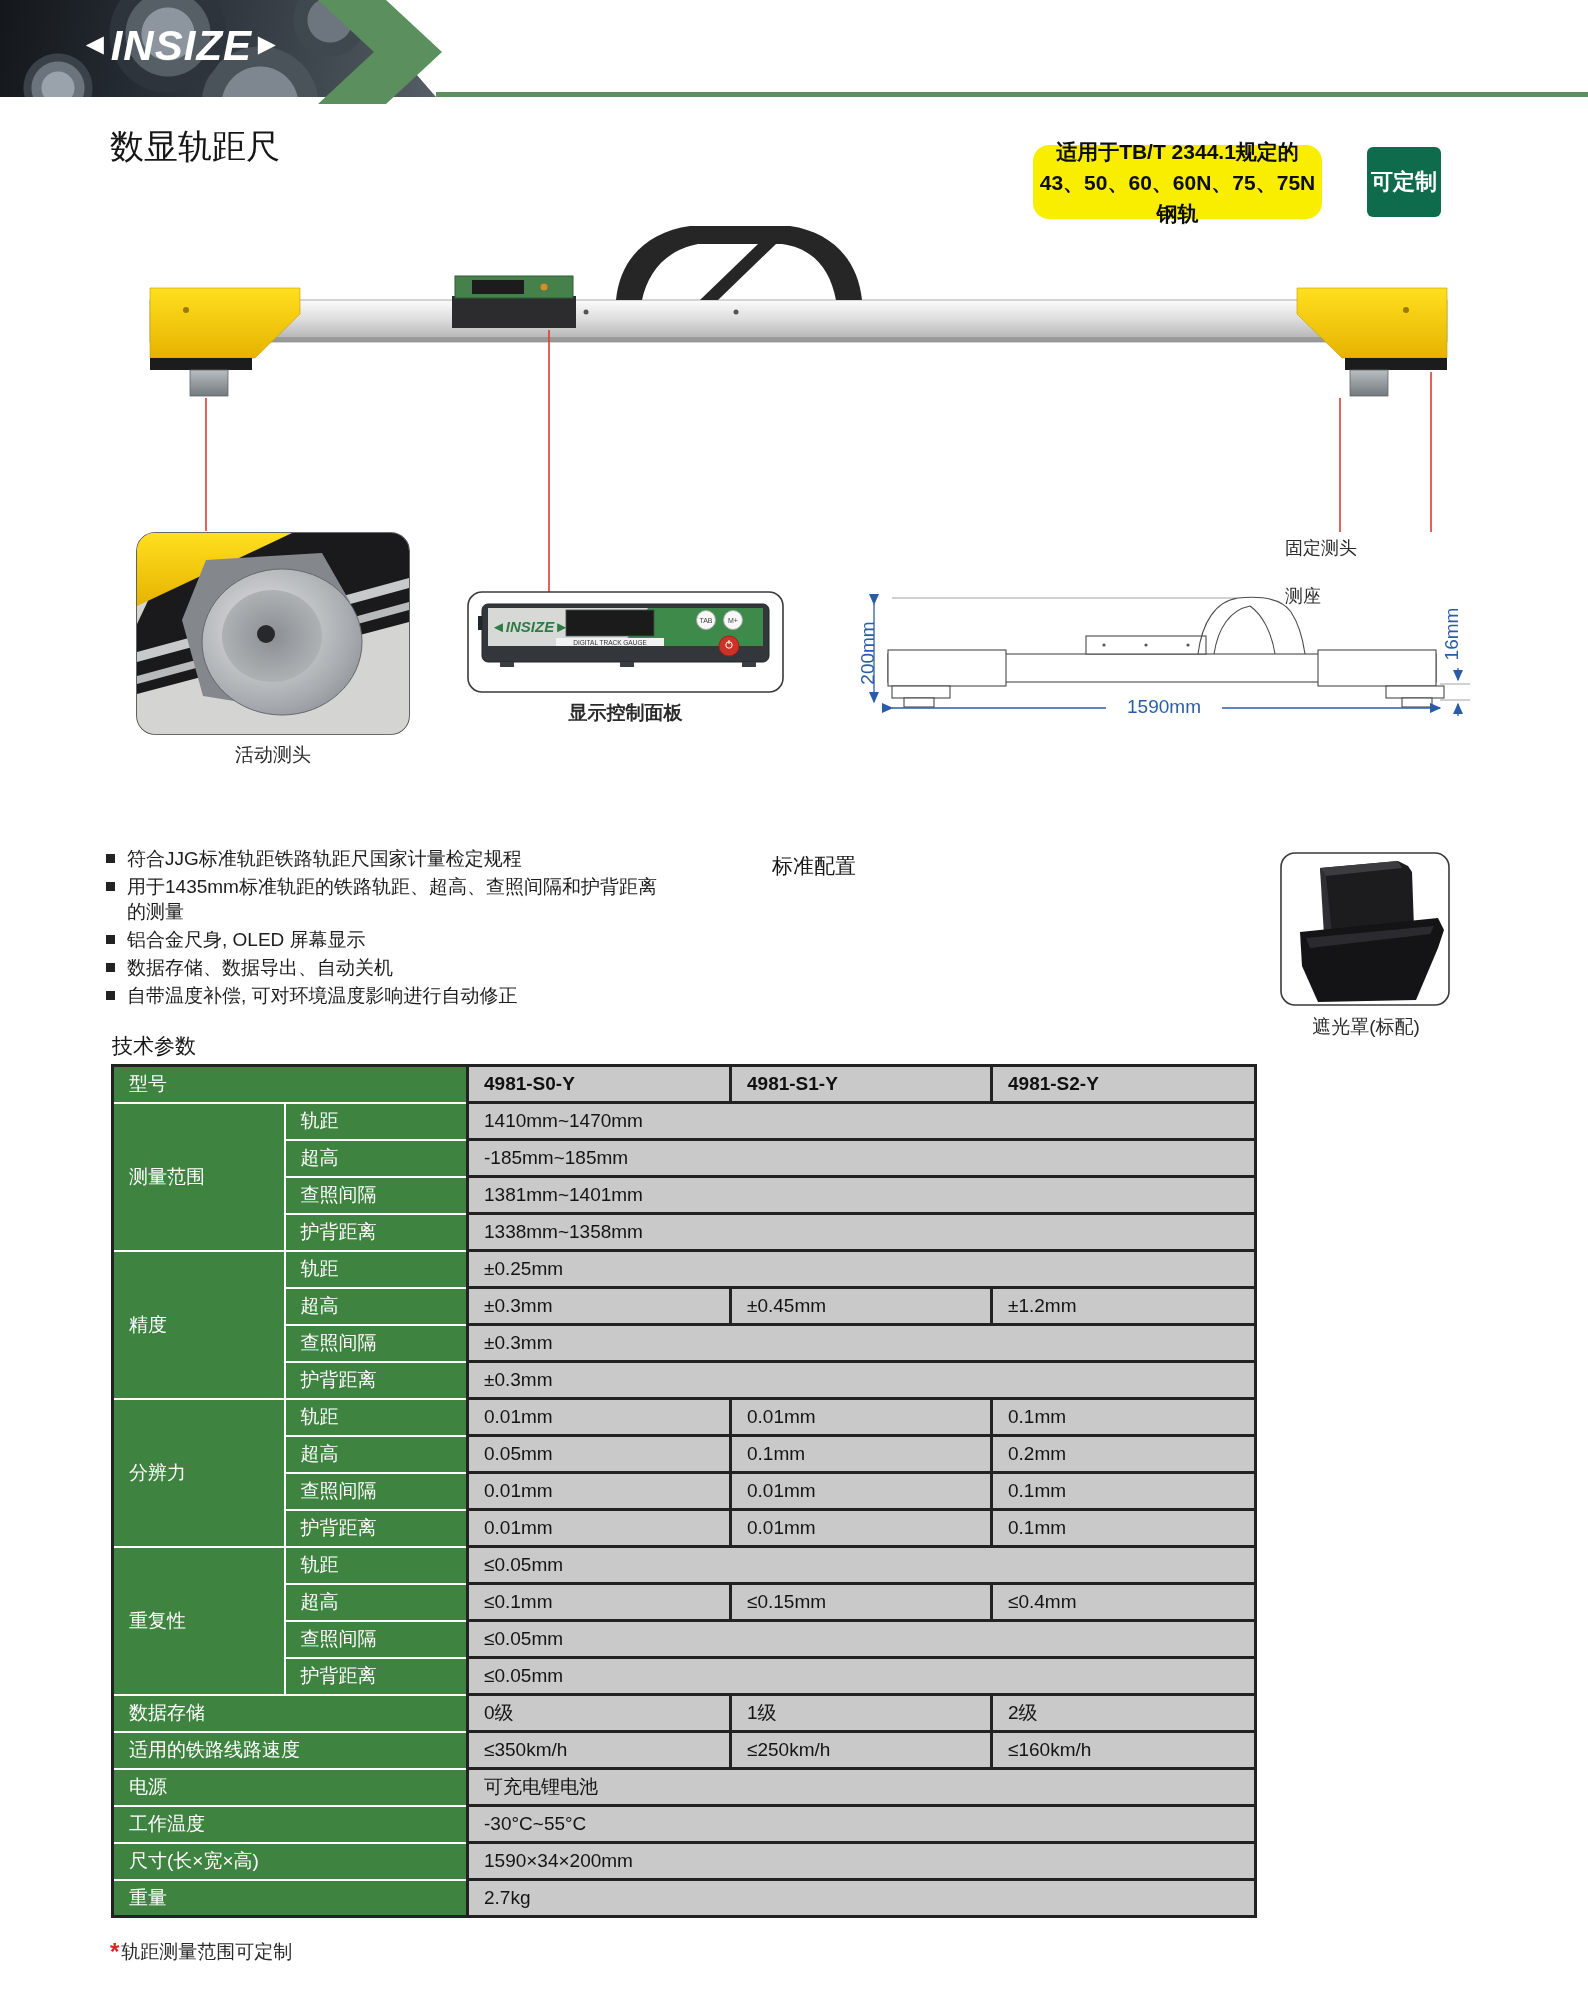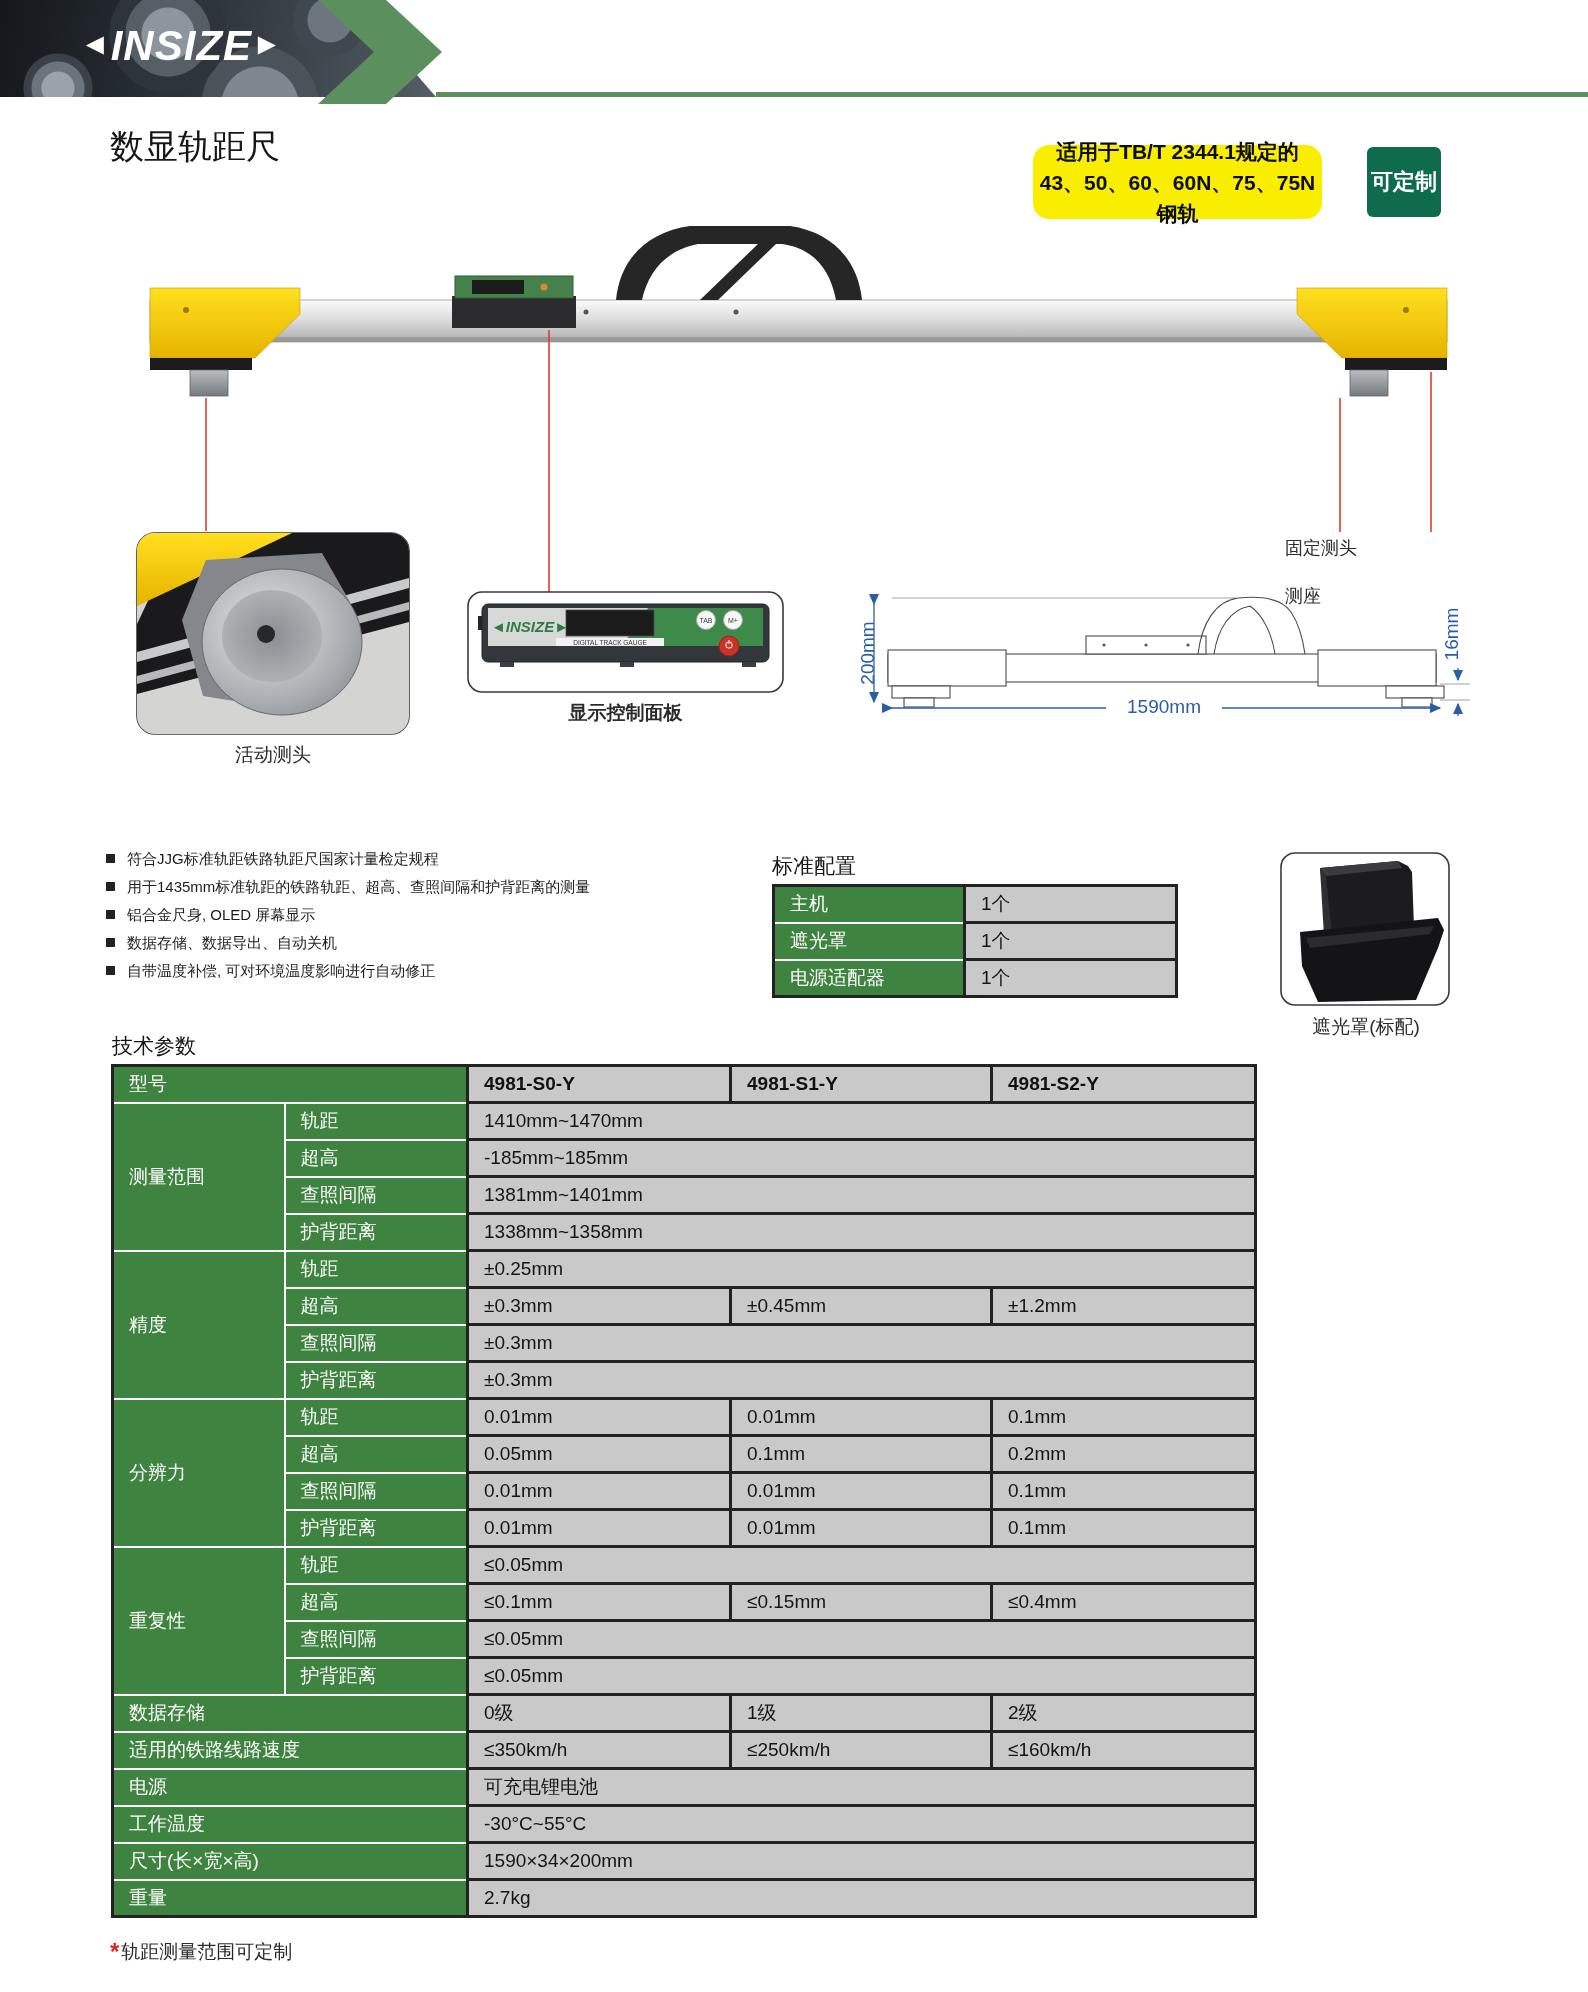--- a/index.html
+++ b/index.html
@@ -32,21 +32,21 @@
   #fig{left:0;top:0;width:1588px;height:1992px;z-index:1;pointer-events:none;}
 
   
   .caption{z-index:3;font-size:19px;color:#2b2b2b;text-align:center;}
   #lbl-movable{left:137px;top:742px;width:272px;}
   #lbl-panel{left:468px;top:700px;width:315px;font-weight:bold;}
   #lbl-right{left:1285px;top:536px;width:200px;display:flex;gap:24px;font-size:18px;color:#2b2b2b;z-index:3;flex-direction:column;}
 
   
   #features{left:106px;top:846px;width:560px;z-index:3;}
-  #features .feat{display:flex;font-size:15px;line-height:25px;color:#1d1d1d;margin-bottom:3px;}
+  #features .feat{display:flex;font-size:19px;line-height:25px;color:#1d1d1d;margin-bottom:3px;}
   #features .sq{flex:0 0 9px;width:9px;height:9px;background:#222;margin:8px 12px 0 0;}
 
   
   .sec-title{font-size:21px;color:#161616;z-index:3;font-weight:500;}
   #cfg-title{left:772px;top:852px;}
   #spec-title{left:112px;top:1032px;}
 
   
   table.gtab{border-collapse:collapse;table-layout:fixed;border:3px solid #222;z-index:3;position:absolute;}
   table.gtab td{height:37px;font-size:19px;padding:0 6px 0 15px;box-sizing:border-box;overflow:hidden;white-space:nowrap;}
@@ -258,40 +258,20 @@
         <span class="sq"></span>
         <span>数据存储、数据导出、自动关机</span>
       </div>
       <div class="feat">
         <span class="sq"></span>
         <span>自带温度补偿, 可对环境温度影响进行自动修正</span>
       </div>
     </div>
 
   <div id="cfg-title" class="abs sec-title">标准配置</div>
-  <table id="cfg-table" class="gtab">
-    <colgroup>
-        <col style="width:191px">
-        <col style="width:212px">
-      </colgroup>
-    <tbody>
-        <tr>
-          <td class="g">主机</td>
-          <td class="v">1个</td>
-        </tr>
-        <tr>
-          <td class="g">遮光罩</td>
-          <td class="v">1个</td>
-        </tr>
-        <tr>
-          <td class="g">电源适配器</td>
-          <td class="v">1个</td>
-        </tr>
-      </tbody>
-  </table>
   <div class="abs caption" style="left:1266px;top:1014px;width:200px;">遮光罩(标配)</div>
 
   <div id="spec-title" class="abs sec-title">技术参数</div>
   <table id="spec-table" class="gtab">
     <colgroup>
         <col style="width:172px">
         <col style="width:183px">
         <col style="width:263px">
         <col style="width:261px">
         <col style="width:264px">

